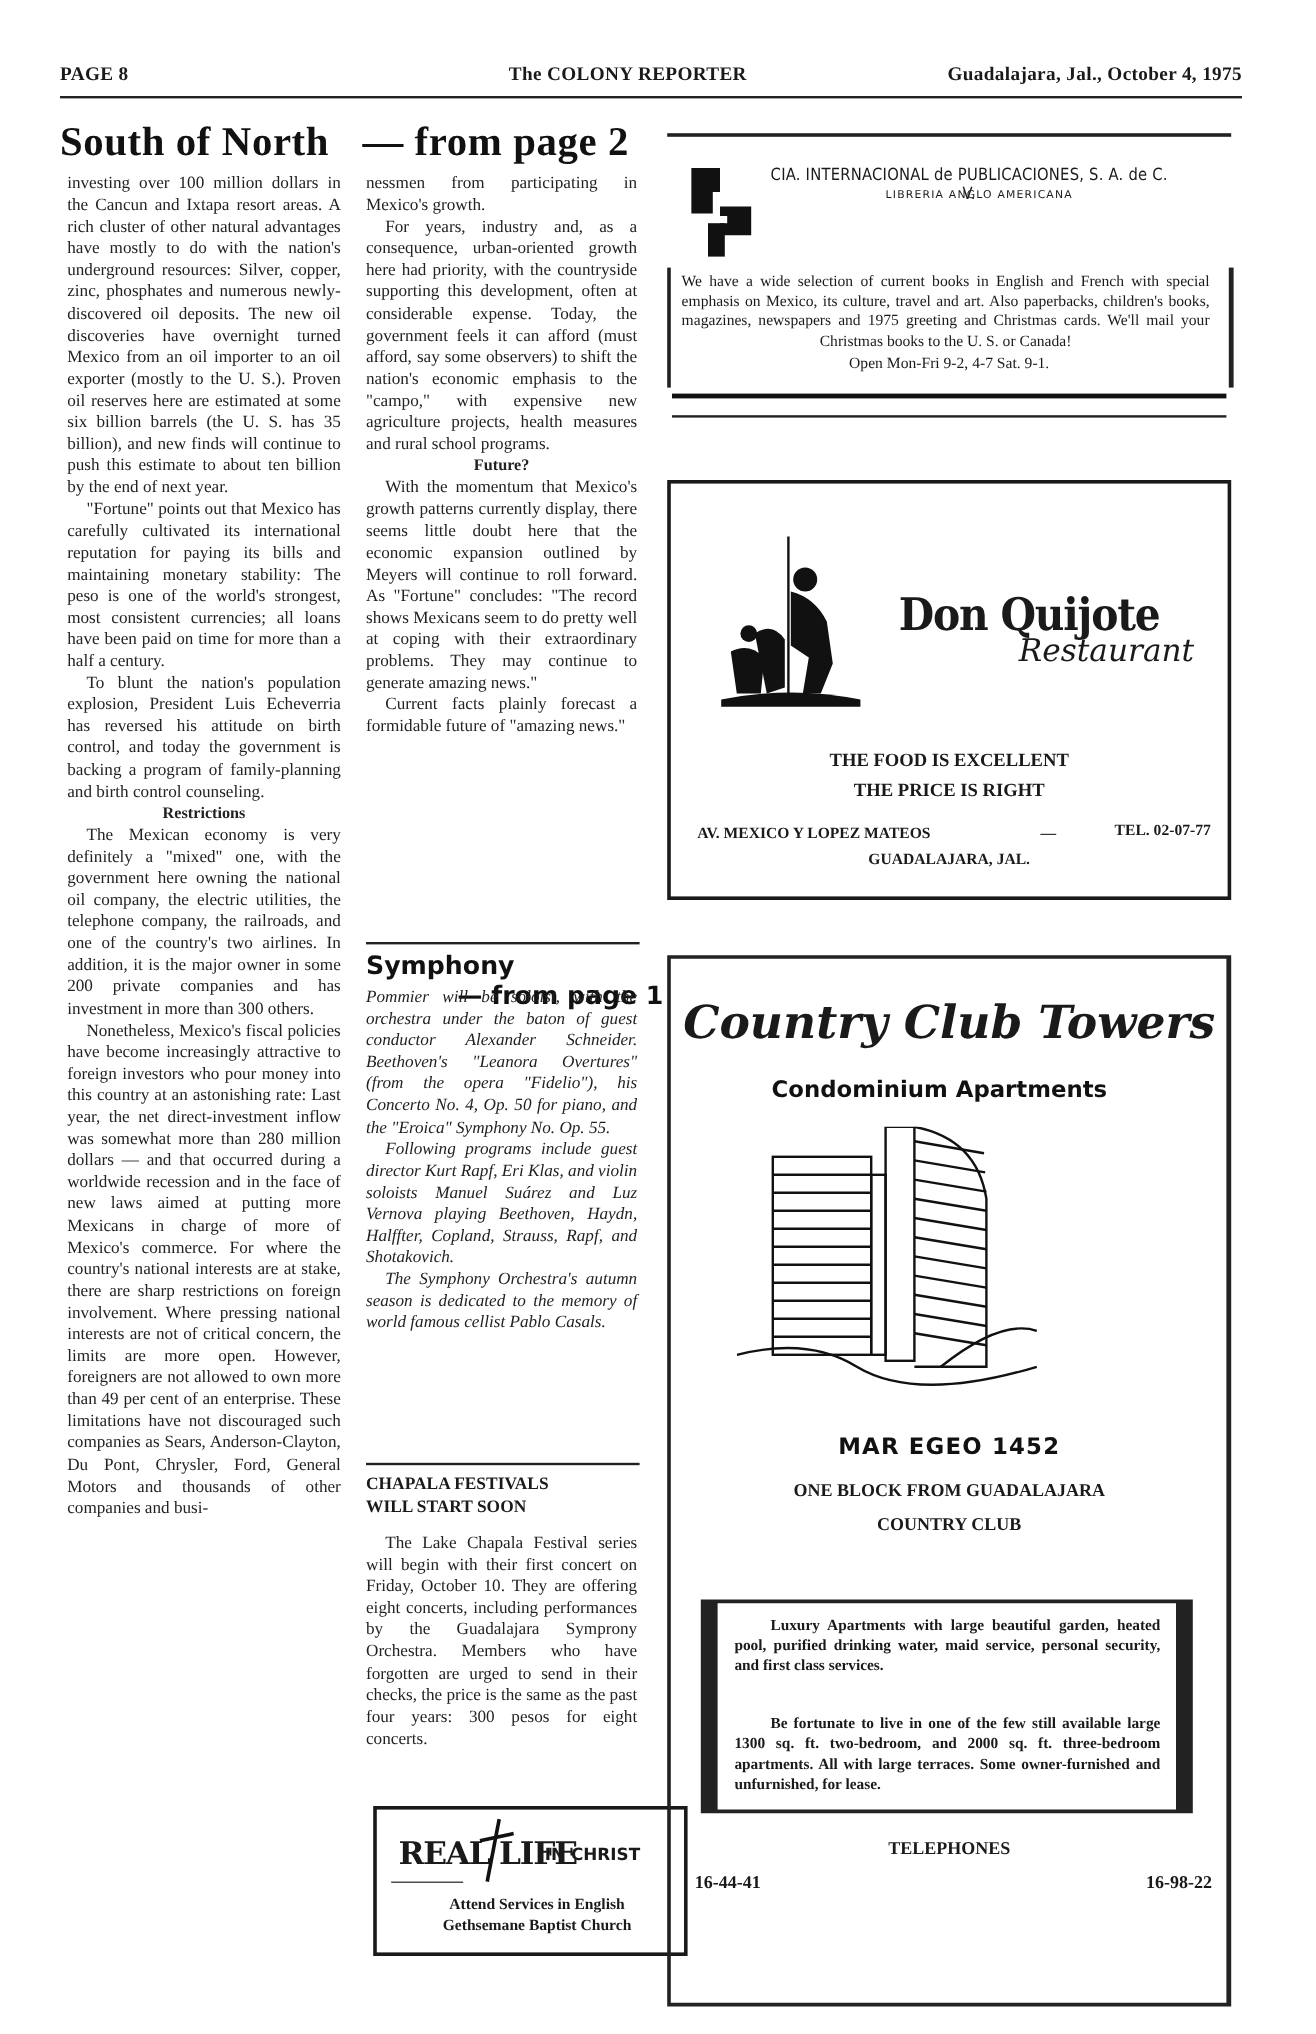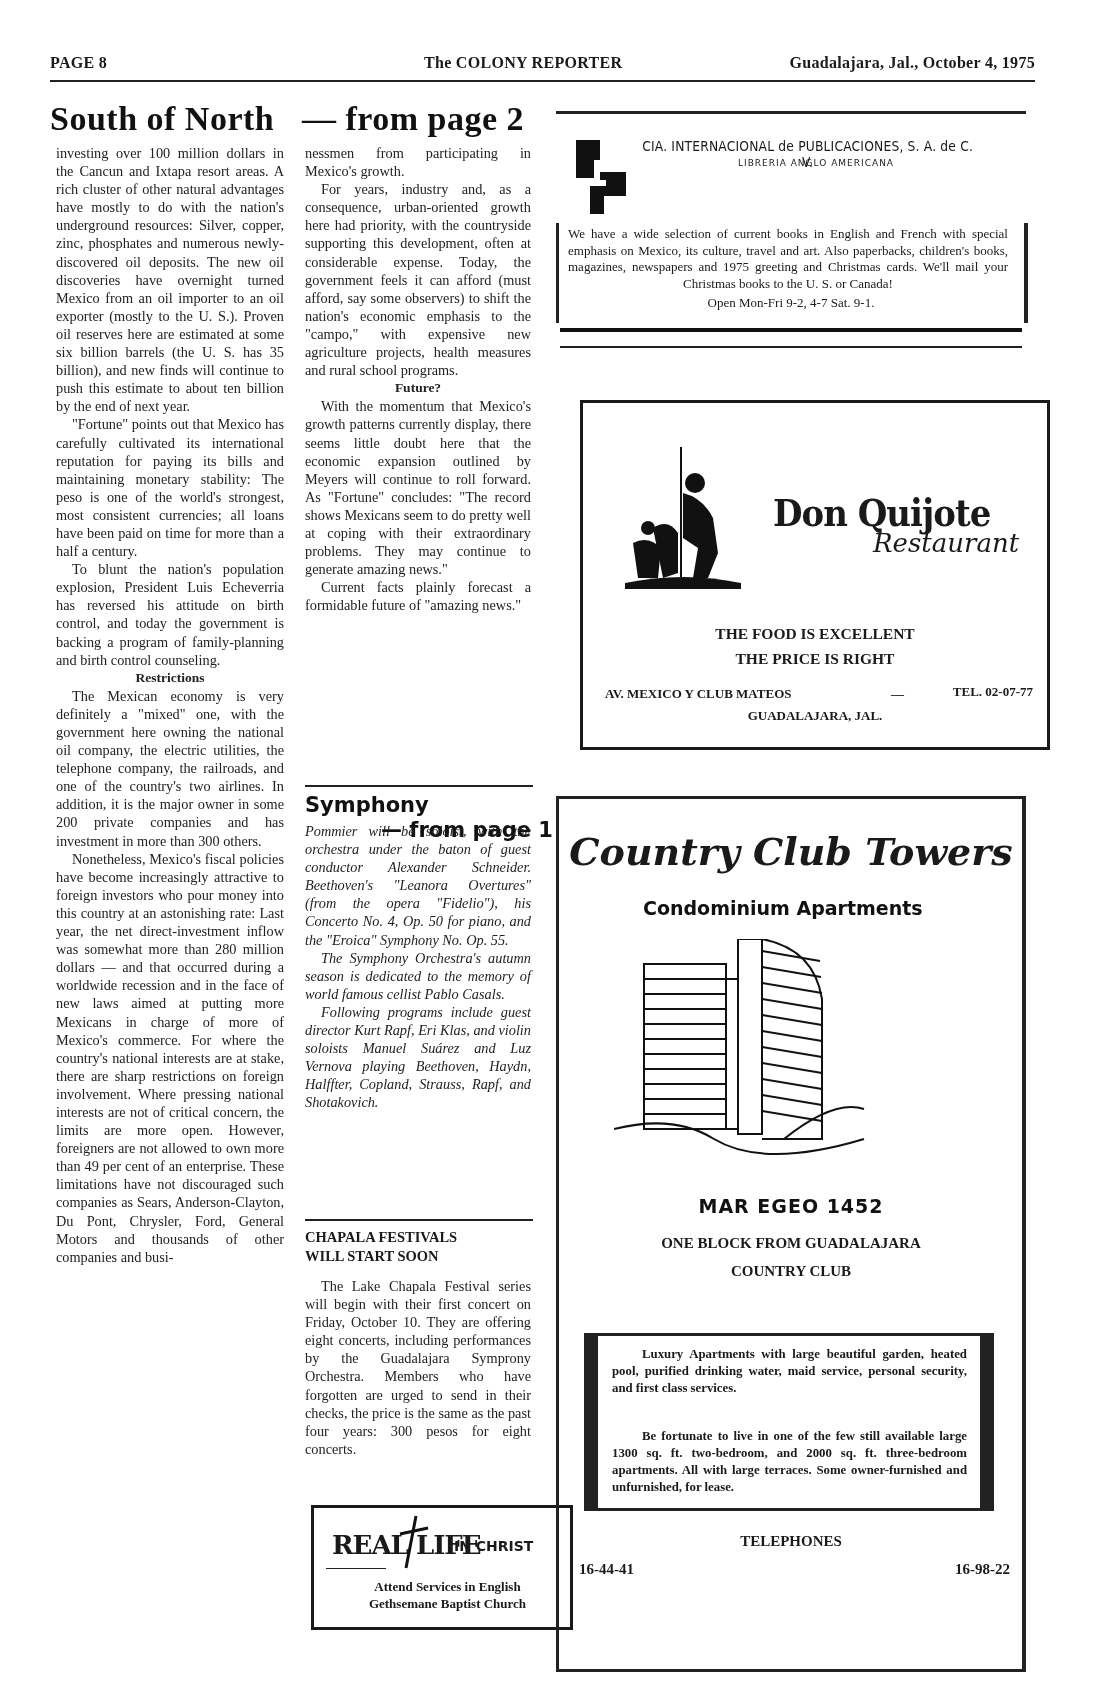--- a/index.html
+++ b/index.html
@@ -50,22 +50,22 @@
   <p>With the momentum that Mexico's growth patterns currently display, there seems little doubt here that the economic expansion outlined by Meyers will continue to roll forward. As "Fortune" concludes: "The record shows Mexicans seem to do pretty well at coping with their extraordinary problems. They may continue to generate amazing news."</p>
   <p>Current facts plainly forecast a formidable future of "amazing news."</p>
 </div>
 
 <div class="abs rule" style="top:785px;left:305px;width:228px;"></div>
 
 <div class="abs sans-head" style="top:793px;left:305px;font-size:21px;">Symphony</div>
 <div class="abs sans-head" style="top:818px;left:381px;font-size:21px;">— from page 1</div>
 <div class="abs col" style="top:822px;left:305px;width:226px;font-style:italic;">
   <p class="noindent">Pommier will be soloist, with the orchestra under the baton of guest conductor Alexander Schneider. Beethoven's "Leanora Overtures" (from the opera "Fidelio"), his Concerto No. 4, Op. 50 for piano, and the "Eroica" Symphony No. Op. 55.</p>
+  <p>Following programs include guest director Kurt Rapf, Eri Klas, and violin soloists Manuel Suárez and Luz Vernova playing Beethoven, Haydn, Halffter, Copland, Strauss, Rapf, and Shotakovich.</p>
   <p>The Symphony Orchestra's autumn season is dedicated to the memory of world famous cellist Pablo Casals.</p>
-  <p>Following programs include guest director Kurt Rapf, Eri Klas, and violin soloists Manuel Suárez and Luz Vernova playing Beethoven, Haydn, Halffter, Copland, Strauss, Rapf, and Shotakovich.</p>
 </div>
 
 <div class="abs rule" style="top:1219px;left:305px;width:228px;"></div>
 
 <div class="abs ad-serif" style="top:1228px;left:305px;font-size:14.5px;line-height:19px;">
   <div>CHAPALA FESTIVALS</div>
   <div>WILL START SOON</div>
 </div>
 <div class="abs col" style="top:1277px;left:305px;width:226px;">
   <p>The Lake Chapala Festival series will begin with their first concert on Friday, October 10. They are offering eight concerts, including performances by the Guadalajara Symprony Orchestra. Members who have forgotten are urged to send in their checks, the price is the same as the past four years: 300 pesos for eight concerts.</p>
@@ -95,37 +95,37 @@
   </svg>
   <div class="abs" style="top:10px;left:80px;width:390px;text-align:center;font-family:'DejaVu Sans',sans-serif;font-size:14px;letter-spacing:0.2px;transform:scaleX(0.88);transform-origin:left;">CIA. INTERNACIONAL de PUBLICACIONES, S. A. de C. V.</div>
   <div class="abs" style="top:30px;left:80px;width:360px;text-align:center;font-family:'DejaVu Sans',sans-serif;font-size:9px;letter-spacing:1px;">LIBRERIA ANGLO AMERICANA</div>
   <div class="abs" style="top:95px;left:0;width:465px;height:100px;border-left:3px solid #222;border-right:4px solid #222;"></div>
   <div class="abs ad-serif" style="top:98px;left:12px;width:440px;font-size:13px;line-height:16.5px;text-align:justify;text-align-last:center;font-weight:normal;">We have a wide selection of current books in English and French with special emphasis on Mexico, its culture, travel and art. Also paperbacks, children's books, magazines, newspapers and 1975 greeting and Christmas cards. We'll mail your Christmas books to the U. S. or Canada!</div>
   <div class="abs ad-serif" style="top:167px;left:0;width:470px;text-align:center;font-size:13px;font-weight:normal;">Open Mon-Fri 9-2, 4-7   Sat. 9-1.</div>
   <div class="abs" style="top:200px;left:4px;width:462px;height:4px;background:#111;"></div>
   <div class="abs" style="top:218px;left:4px;width:462px;height:2px;background:#222;"></div>
 </div>
 
-<div class="abs box" style="top:400px;left:580px;width:470px;height:350px;padding-left:12px;">
+<div class="abs box" style="top:400px;left:556px;width:470px;height:350px;padding-left:12px;">
   <svg class="abs" style="top:40px;left:40px;" width="120" height="150">
     <line x1="58" y1="4" x2="58" y2="135" stroke="#111" stroke-width="2"></line>
     <circle cx="72" cy="40" r="10" fill="#111"></circle>
     <path d="M60 50 Q80 55 90 75 L95 110 L85 135 L70 135 L75 105 L60 95 Z" fill="#111"></path>
     <path d="M30 85 Q45 75 55 90 L55 130 L40 135 Z" fill="#111"></path>
     <circle cx="25" cy="85" r="7" fill="#111"></circle>
     <path d="M10 100 Q25 92 38 105 L35 135 L15 135 Z" fill="#111"></path>
     <path d="M2 140 Q60 128 118 140 L118 146 L2 146 Z" fill="#111"></path>
   </svg>
   <div class="abs" style="top:90px;left:190px;font-family:'DejaVu Serif',serif;font-weight:bold;font-size:34px;letter-spacing:-1px;transform:scaleY(1.1);">Don Quijote</div>
   <div class="abs script" style="top:125px;left:290px;font-size:26px;">Restaurant</div>
   <div class="abs ad-serif center" style="top:218px;left:0;width:464px;font-size:15.5px;line-height:25px;">
     <div>THE FOOD IS EXCELLENT</div>
     <div>THE PRICE IS RIGHT</div>
   </div>
-  <div class="abs ad-serif" style="top:283px;left:22px;font-size:13px;">AV. MEXICO Y CLUB MATEOS</div>
+  <div class="abs ad-serif" style="top:283px;left:22px;font-size:13px;">AV. MEXICO Y LOPEZ MATEOS</div>
   <div class="abs ad-serif" style="top:283px;left:308px;font-size:13px;">—</div>
   <div class="abs ad-serif" style="top:281px;right:14px;font-size:13px;">TEL. 02-07-77</div>
   <div class="abs ad-serif center" style="top:305px;left:0;width:464px;font-size:13px;">GUADALAJARA, JAL.</div>
 </div>
 
 <div class="abs" style="top:796px;left:556px;width:470px;height:876px;border-left:3px solid #222;border-right:4px solid #222;border-top:3px solid #222;border-bottom:3px solid #222;box-sizing:border-box;">
   <div class="abs script center" style="top:30px;left:0;width:464px;font-size:38px;font-weight:bold;">Country Club Towers</div>
   <div class="abs sans-head" style="top:98px;left:84px;font-size:19px;">Condominium Apartments</div>
   <svg class="abs" style="top:140px;left:55px;" width="260" height="250">
     <g fill="none" stroke="#111" stroke-width="2">

